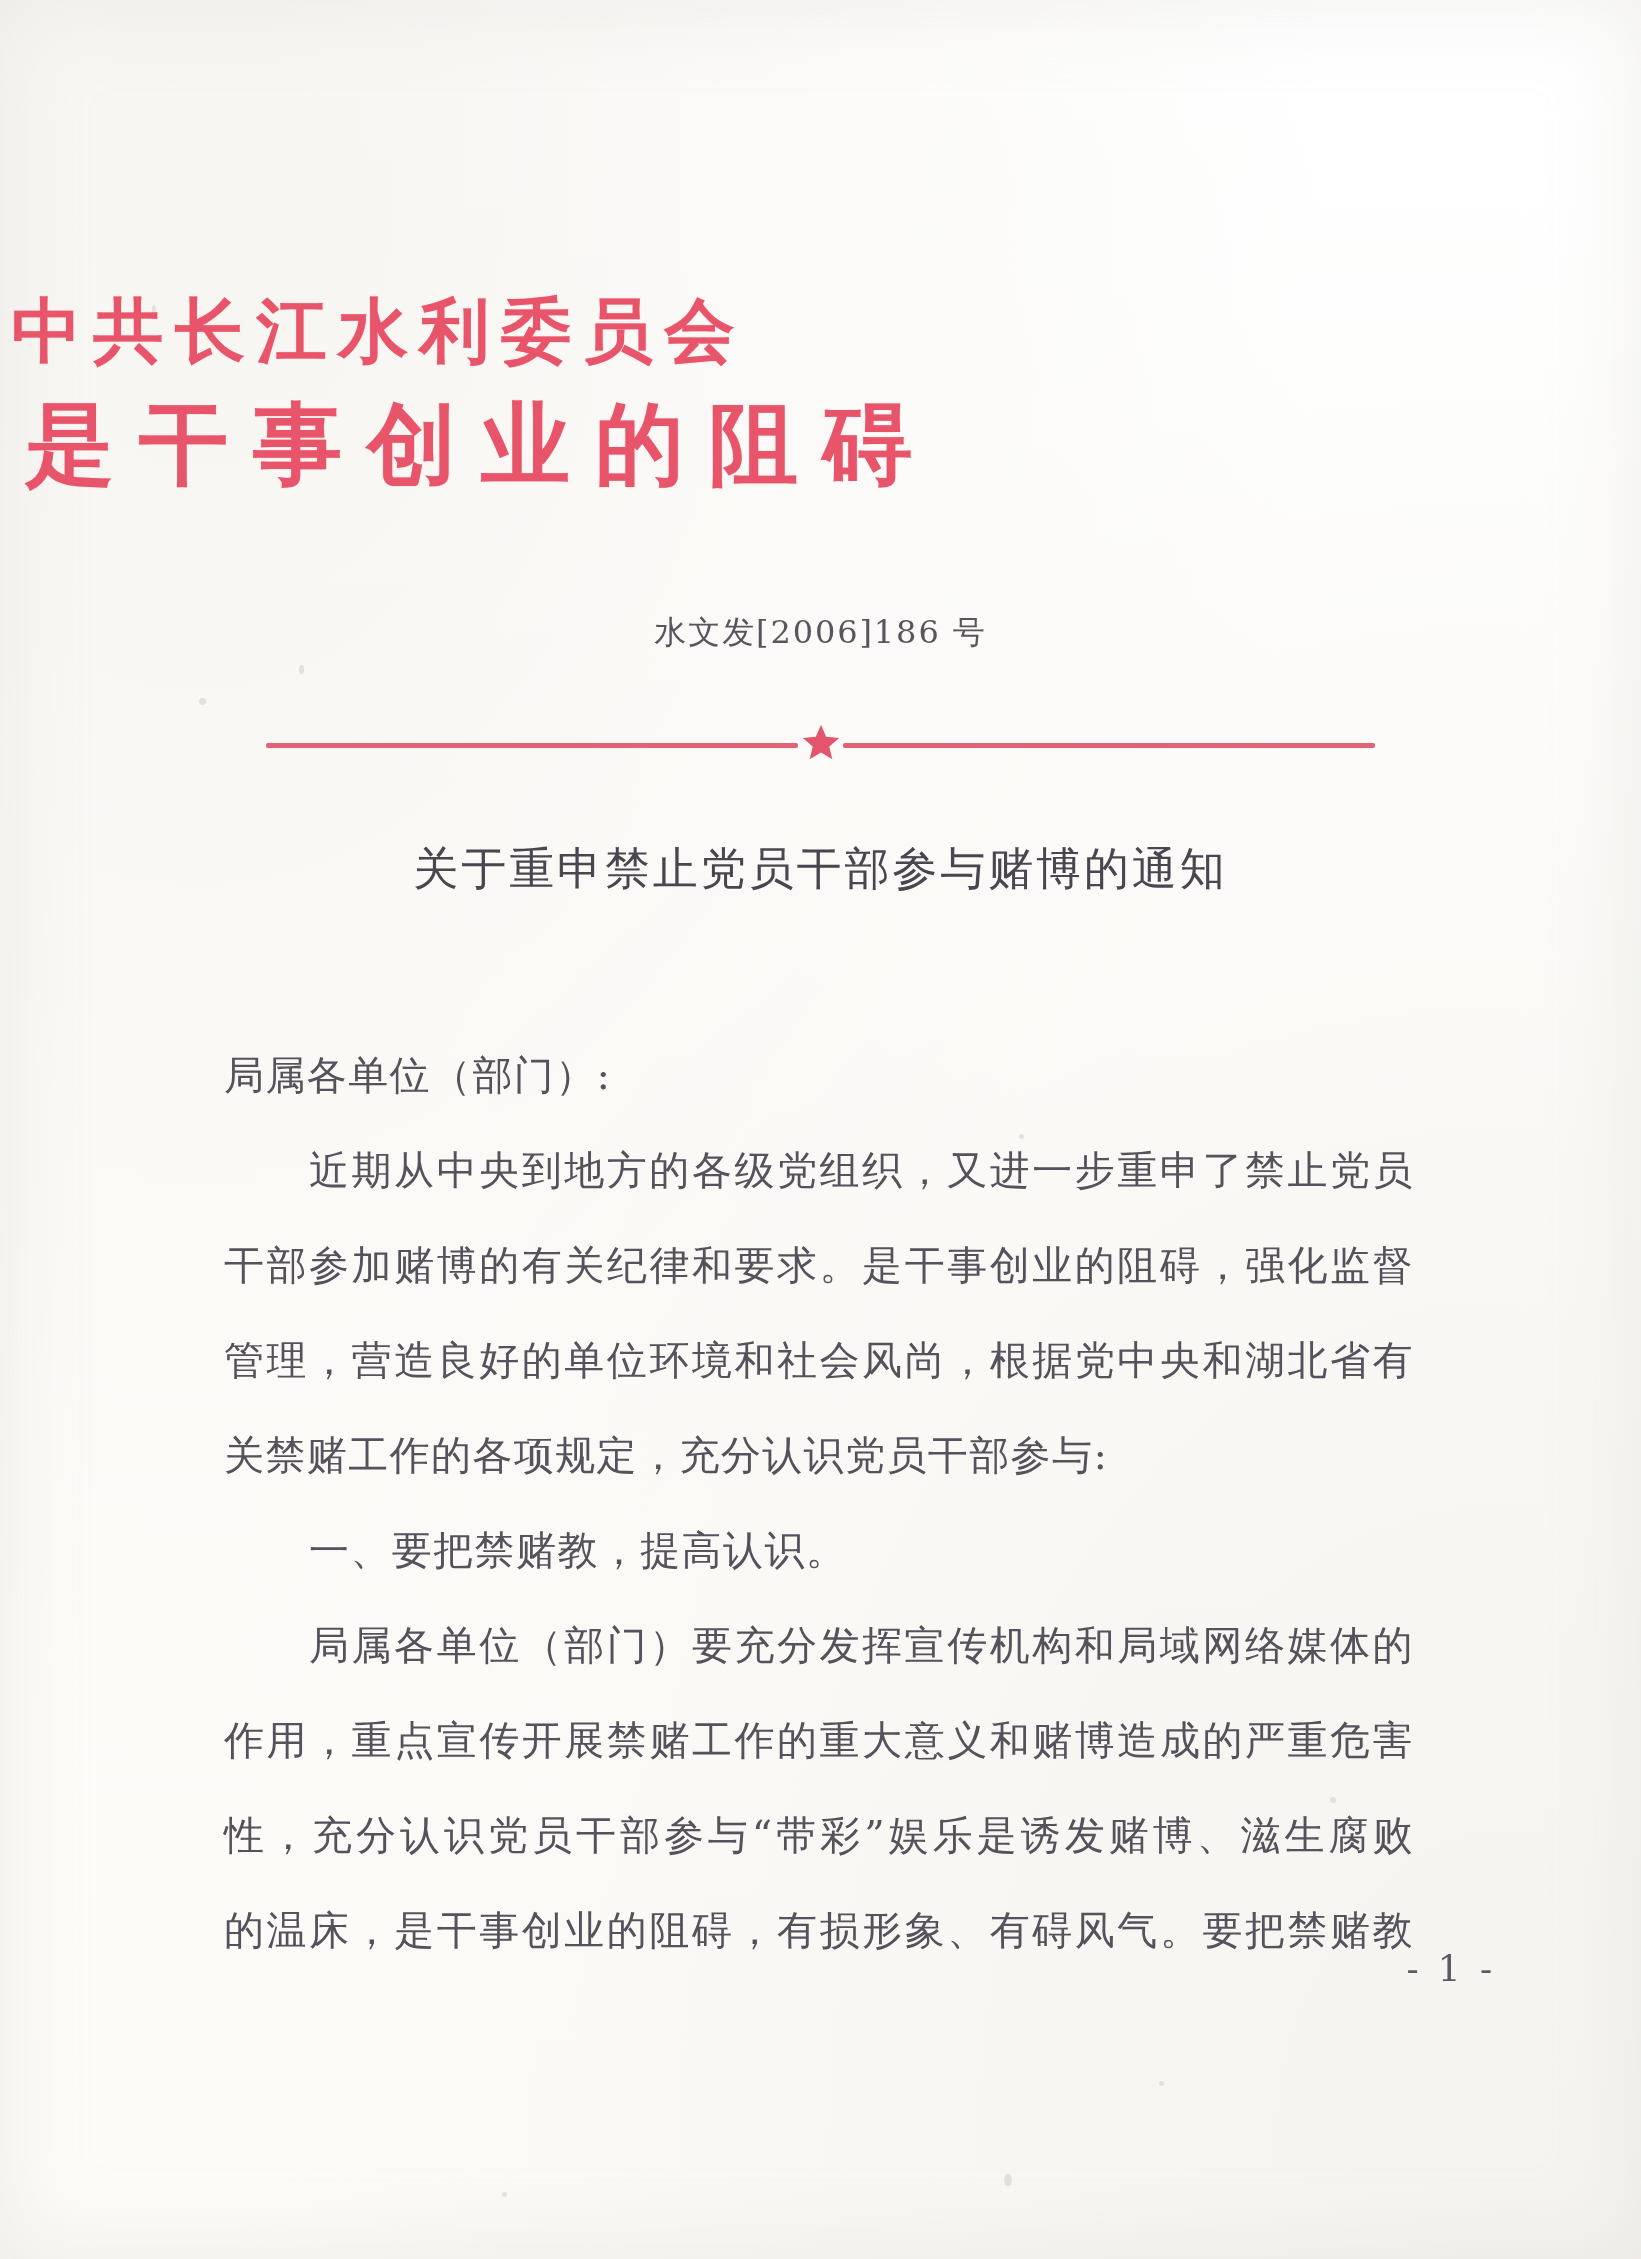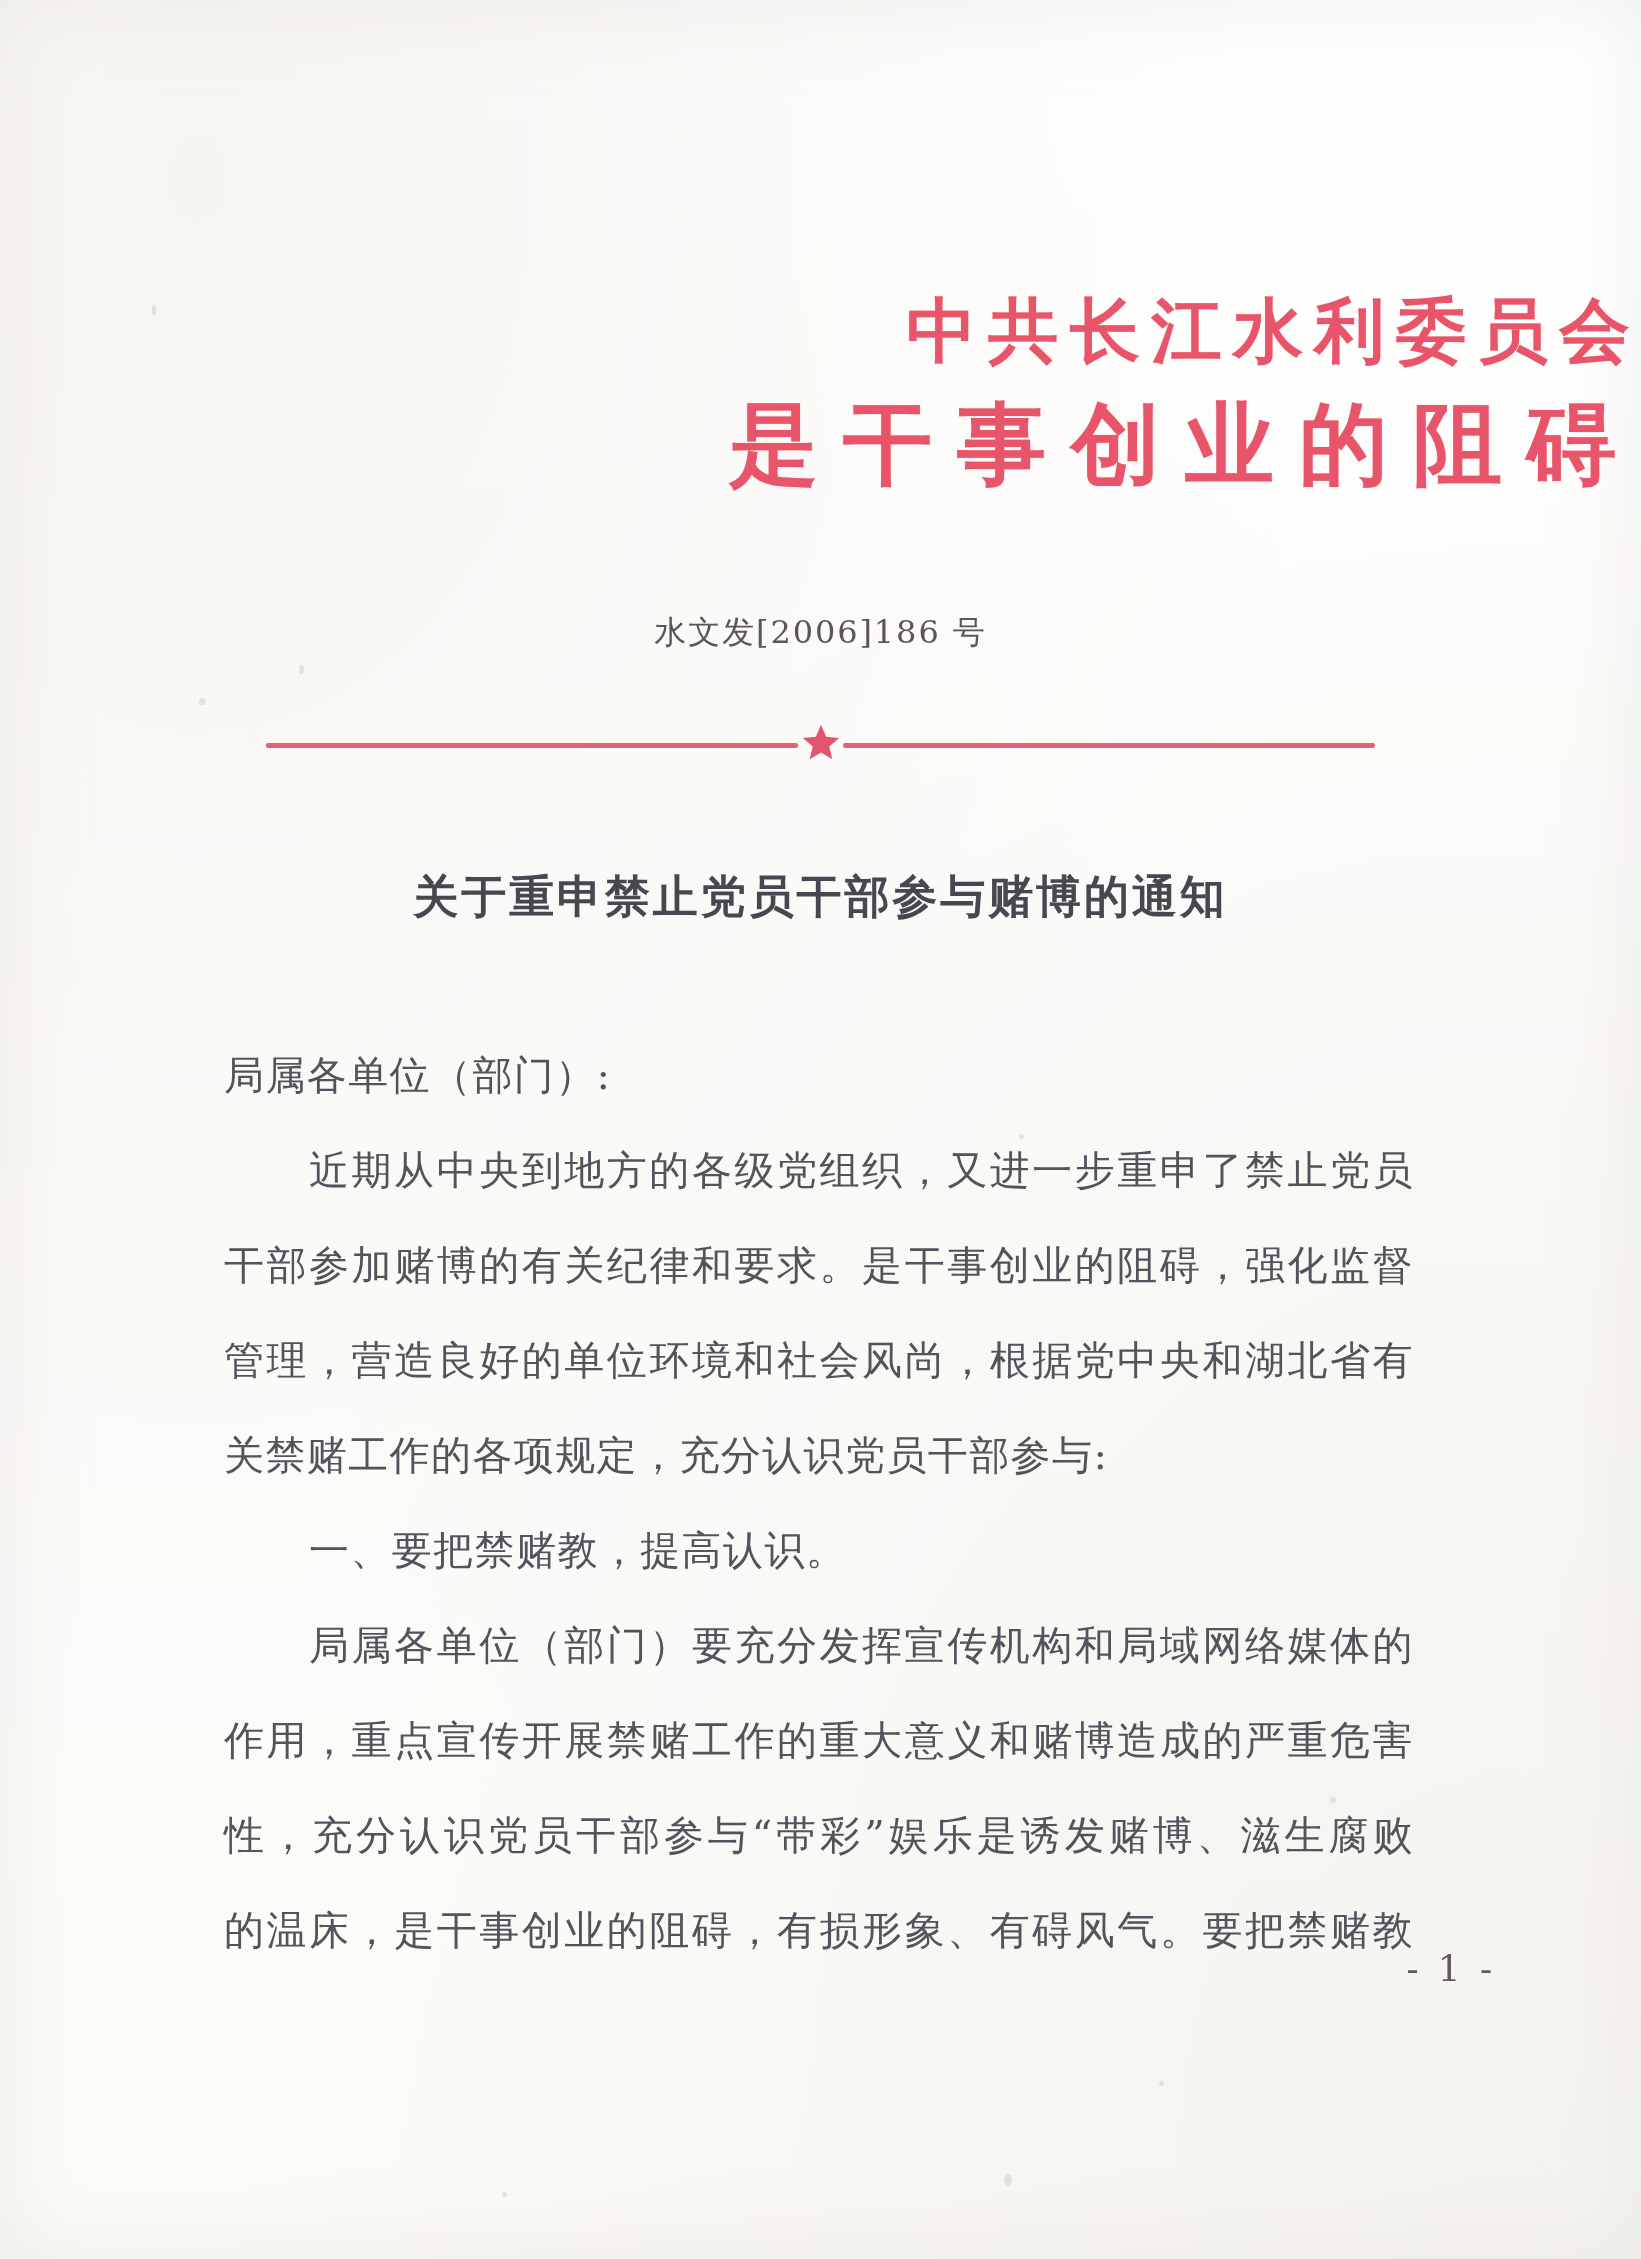--- a/index.html
+++ b/index.html
@@ -40,21 +40,21 @@
     position: absolute;
     left: 0;
     right: 0;
     top: 290px;
     text-align: center;
   }
   .masthead-line {
     color: #e8556a;
     font-family: "DejaVu Serif", "Liberation Serif", serif;
     font-weight: 700;
-    text-align: right;
+    text-align: left;
     white-space: nowrap;
     text-shadow: 0 0 1px rgba(232,85,106,0.55);
   }
   .masthead-line-1 {
     font-size: 70px;
     letter-spacing: 11.6px;
     padding-left: 11.6px;
     line-height: 1.18;
   }
   .masthead-line-2 {
@@ -108,25 +108,25 @@
     line-height: 39px;
     text-align: center;
   }
   .divider-star svg { display: block; }
 
   
   .doc-title {
     position: absolute;
     left: 0;
     right: 0;
-    top: 867px;
+    top: 839px;
     text-align: center;
     color: #4a4650;
     font-size: 45px;
-    font-weight: 700;
+    font-weight: 400;
     letter-spacing: 2.9px;
     font-family: "DejaVu Serif", "Liberation Serif", serif;
   }
 
   
   .body-block {
     position: absolute;
     left: 206px;
     top: 1019px;
     width: 1226px;

